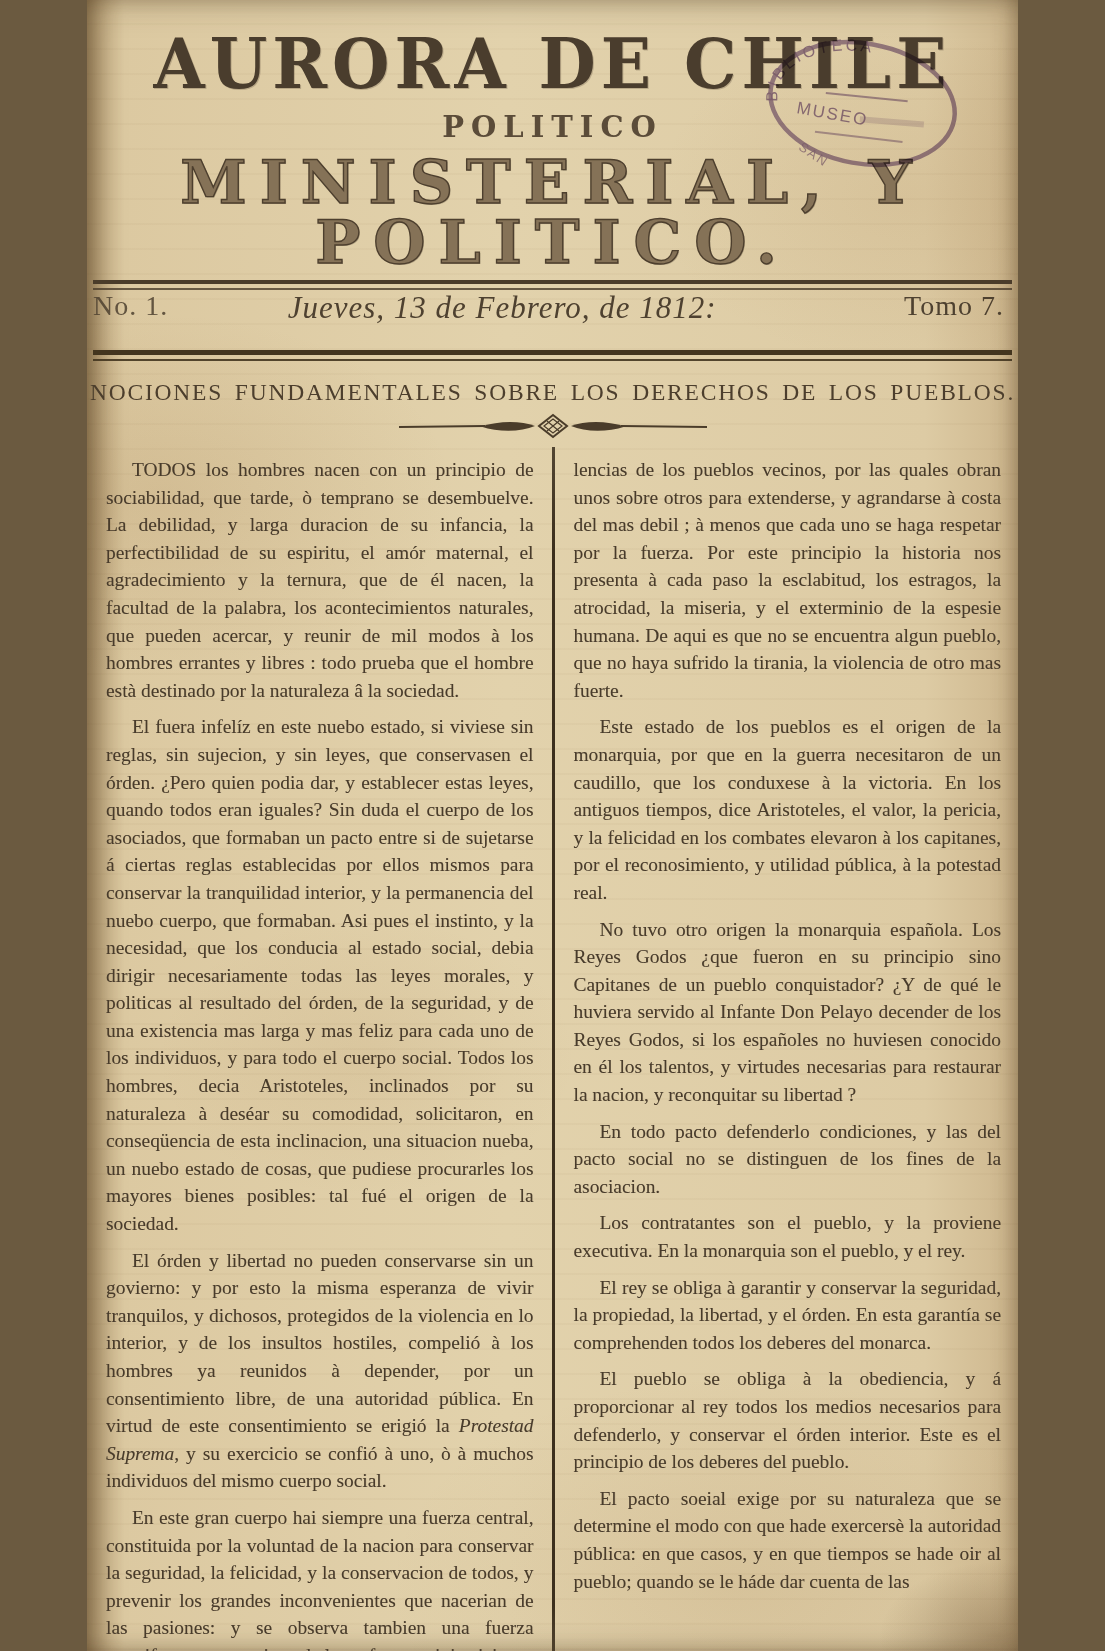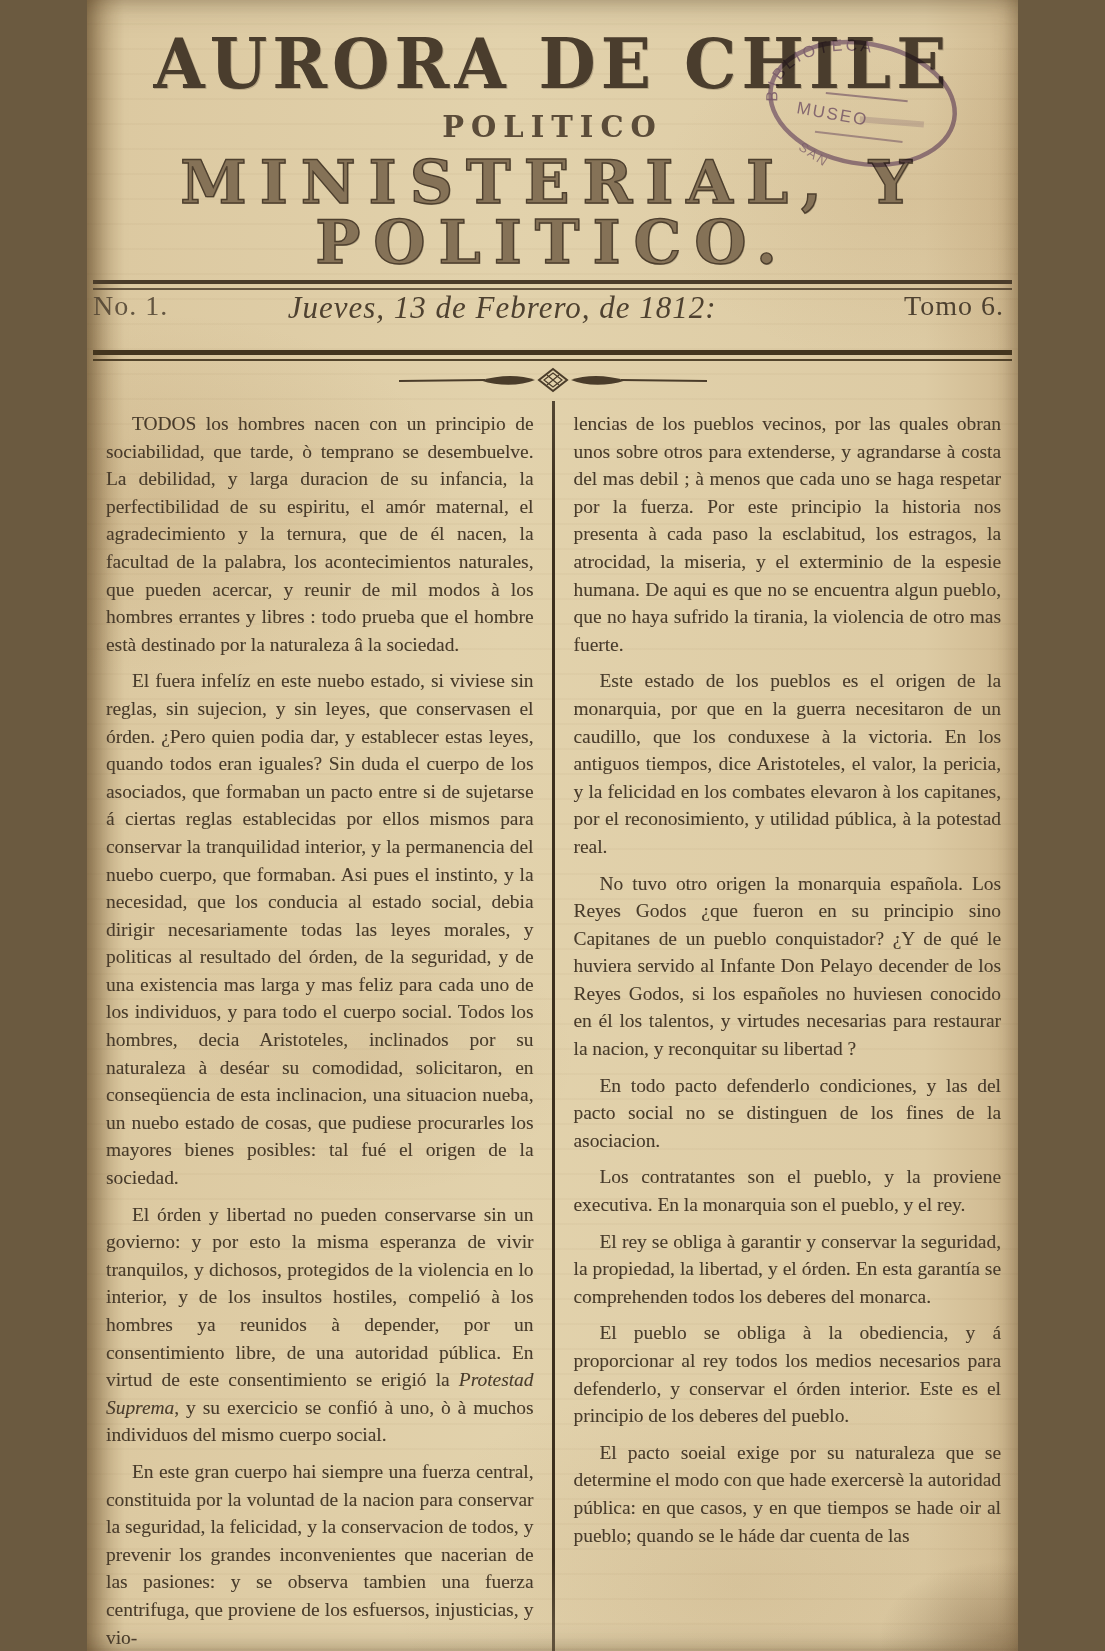--- a/index.html
+++ b/index.html
@@ -138,25 +138,26 @@
       <line x1="62" y1="112" x2="150" y2="107" stroke="#7c5e97" stroke-width="2" opacity="0.6"></line>
       <text x="48" y="132" font-family="Liberation Sans, sans-serif" font-size="13" letter-spacing="2" fill="#7c5e97" opacity="0.75" transform="rotate(24 48 132)">SAN</text>
     </svg>
   </div>
 
   <div class="rule-double"></div>
 
   <div class="dateline">
     <span class="issue">No. 1.</span>
     <span class="pubdate">Jueves, 13 de Febrero, de 1812:</span>
-    <span class="volume">Tomo 6.</span>
+    <span class="volume">Tomo 7.</span>
   </div>
 
   <div class="rule-double heavy"></div>
 
+  <h2 class="article-heading">NOCIONES FUNDAMENTALES SOBRE LOS DERECHOS DE LOS PUEBLOS.</h2>
 
   <div class="ornament-wrap">
     <svg width="320" height="26" viewBox="0 0 320 26">
       <line x1="6" y1="14" x2="92" y2="13" stroke="#4a3c2a" stroke-width="2"></line>
       <path d="M 88 13.5 C 106 7.5, 128 7.5, 142 13 C 128 19, 106 19.5, 88 13.5 Z" fill="#4a3c2a"></path>
       <path d="M 160 2 L 174 13 L 160 24 L 146 13 Z" fill="none" stroke="#4a3c2a" stroke-width="2"></path>
       <path d="M 160 6 L 169 13 L 160 20 L 151 13 Z M 154 8 L 166 18 M 166 8 L 154 18" fill="none" stroke="#4a3c2a" stroke-width="1.2"></path>
       <path d="M 178 13 C 192 7.5, 214 7.5, 232 13.5 C 214 19.5, 192 19, 178 13 Z" fill="#4a3c2a"></path>
       <line x1="228" y1="13" x2="314" y2="14" stroke="#4a3c2a" stroke-width="2"></line>
     </svg>

